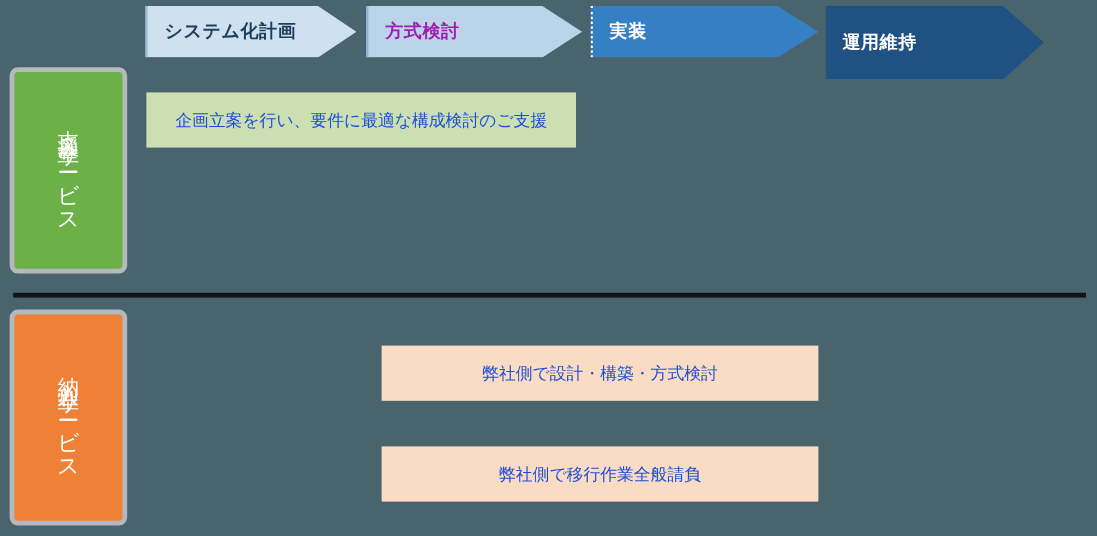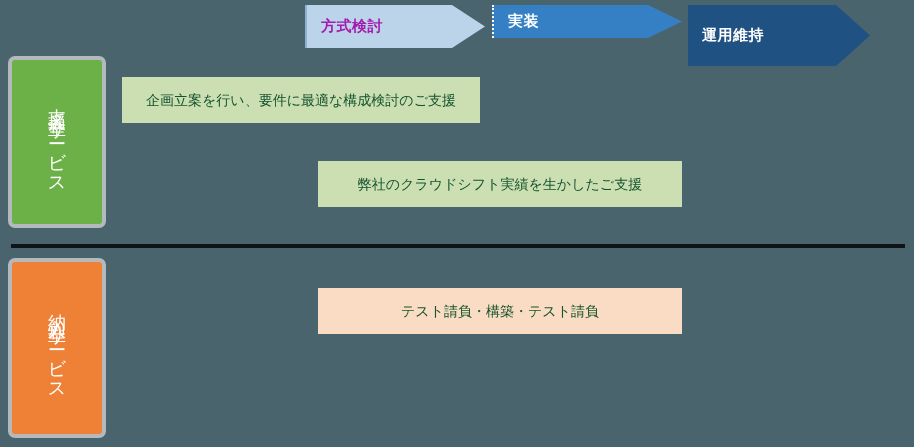--- a/index.html
+++ b/index.html
@@ -40,21 +40,21 @@
   }
   .arrow-1 .arrow-label { color: #1f3d5c; }
   .arrow-2 {
     left: 305px; top: 5px; width: 180px; height: 43px;
     background: #bcd4ea;
     clip-path: polygon(0 0, calc(100% - 33px) 0, 100% 50%, calc(100% - 33px) 100%, 0 100%);
     border-left: 2px solid #8fb2d4;
   }
   .arrow-2 .arrow-label { color: #a21caf; }
   .arrow-3 {
-    left: 492px; top: 5px; width: 190px; height: 33px;
+    left: 492px; top: 5px; width: 190px; height: 43px;
     background: #3580c4;
     clip-path: polygon(0 0, calc(100% - 34px) 0, 100% 50%, calc(100% - 34px) 100%, 0 100%);
     border-left: 2px dotted #ffffff;
   }
   .arrow-3 .arrow-label { color: #ffffff; }
   .arrow-4 {
     left: 688px; top: 5px; width: 182px; height: 61px;
     background: #1f5183;
     clip-path: polygon(0 0, calc(100% - 34px) 0, 100% 50%, calc(100% - 34px) 100%, 0 100%);
   }
@@ -97,57 +97,60 @@
 
   
   .box {
     position: absolute;
     box-sizing: border-box;
     display: flex;
     align-items: center;
     justify-content: center;
     text-align: center;
     font-size: 14px;
-    color: #14532d;
+    color: #1d4ed8;
     line-height: 1.3;
     padding: 0 10px;
   }
   .box-green { background: #ccdfb3; }
   .box-orange { background: #fadcc4; }
 
   .box-g1 { left: 122px; top: 77px;  width: 358px; height: 46px; }
   .box-g2 { left: 565px; top: 77px;  width: 290px; height: 46px; }
   .box-g3 { left: 318px; top: 161px; width: 364px; height: 46px; }
 
   .box-o1 { left: 318px; top: 288px; width: 364px; height: 46px; }
   .box-o2 { left: 706px; top: 288px; width: 188px; height: 46px; }
   .box-o3 { left: 318px; top: 372px; width: 364px; height: 46px; }
 </style>
 </head>
 <body>
 
 <div id="canvas">
 
+  <div class="arrow arrow-1">
+    <span class="arrow-label">システム化計画</span>
+  </div>
   <div class="arrow arrow-2">
     <span class="arrow-label">方式検討</span>
   </div>
   <div class="arrow arrow-3">
     <span class="arrow-label">実装</span>
   </div>
   <div class="arrow arrow-4">
     <span class="arrow-label">運用維持</span>
   </div>
 
   <div class="side-chip chip-green">
     <span class="chip-label">支援型サービス</span>
   </div>
   <div class="side-chip chip-orange">
     <span class="chip-label">納入型サービス</span>
   </div>
 
   <div class="divider"></div>
 
   <div class="box box-green box-g1">企画立案を行い、要件に最適な構成検討のご支援</div>
-  <div class="box box-green box-g3">弊社のクラウドシフト実績を生かしたご支援</div>
 
-  <div class="box box-orange box-o1">テスト請負・構築・テスト請負</div>
+  <div class="box box-orange box-o1">弊社側で設計・構築・方式検討</div>
+  <div class="box box-orange box-o3">弊社側で移行作業全般請負</div>
 
 </div>
 
 </body></html>

